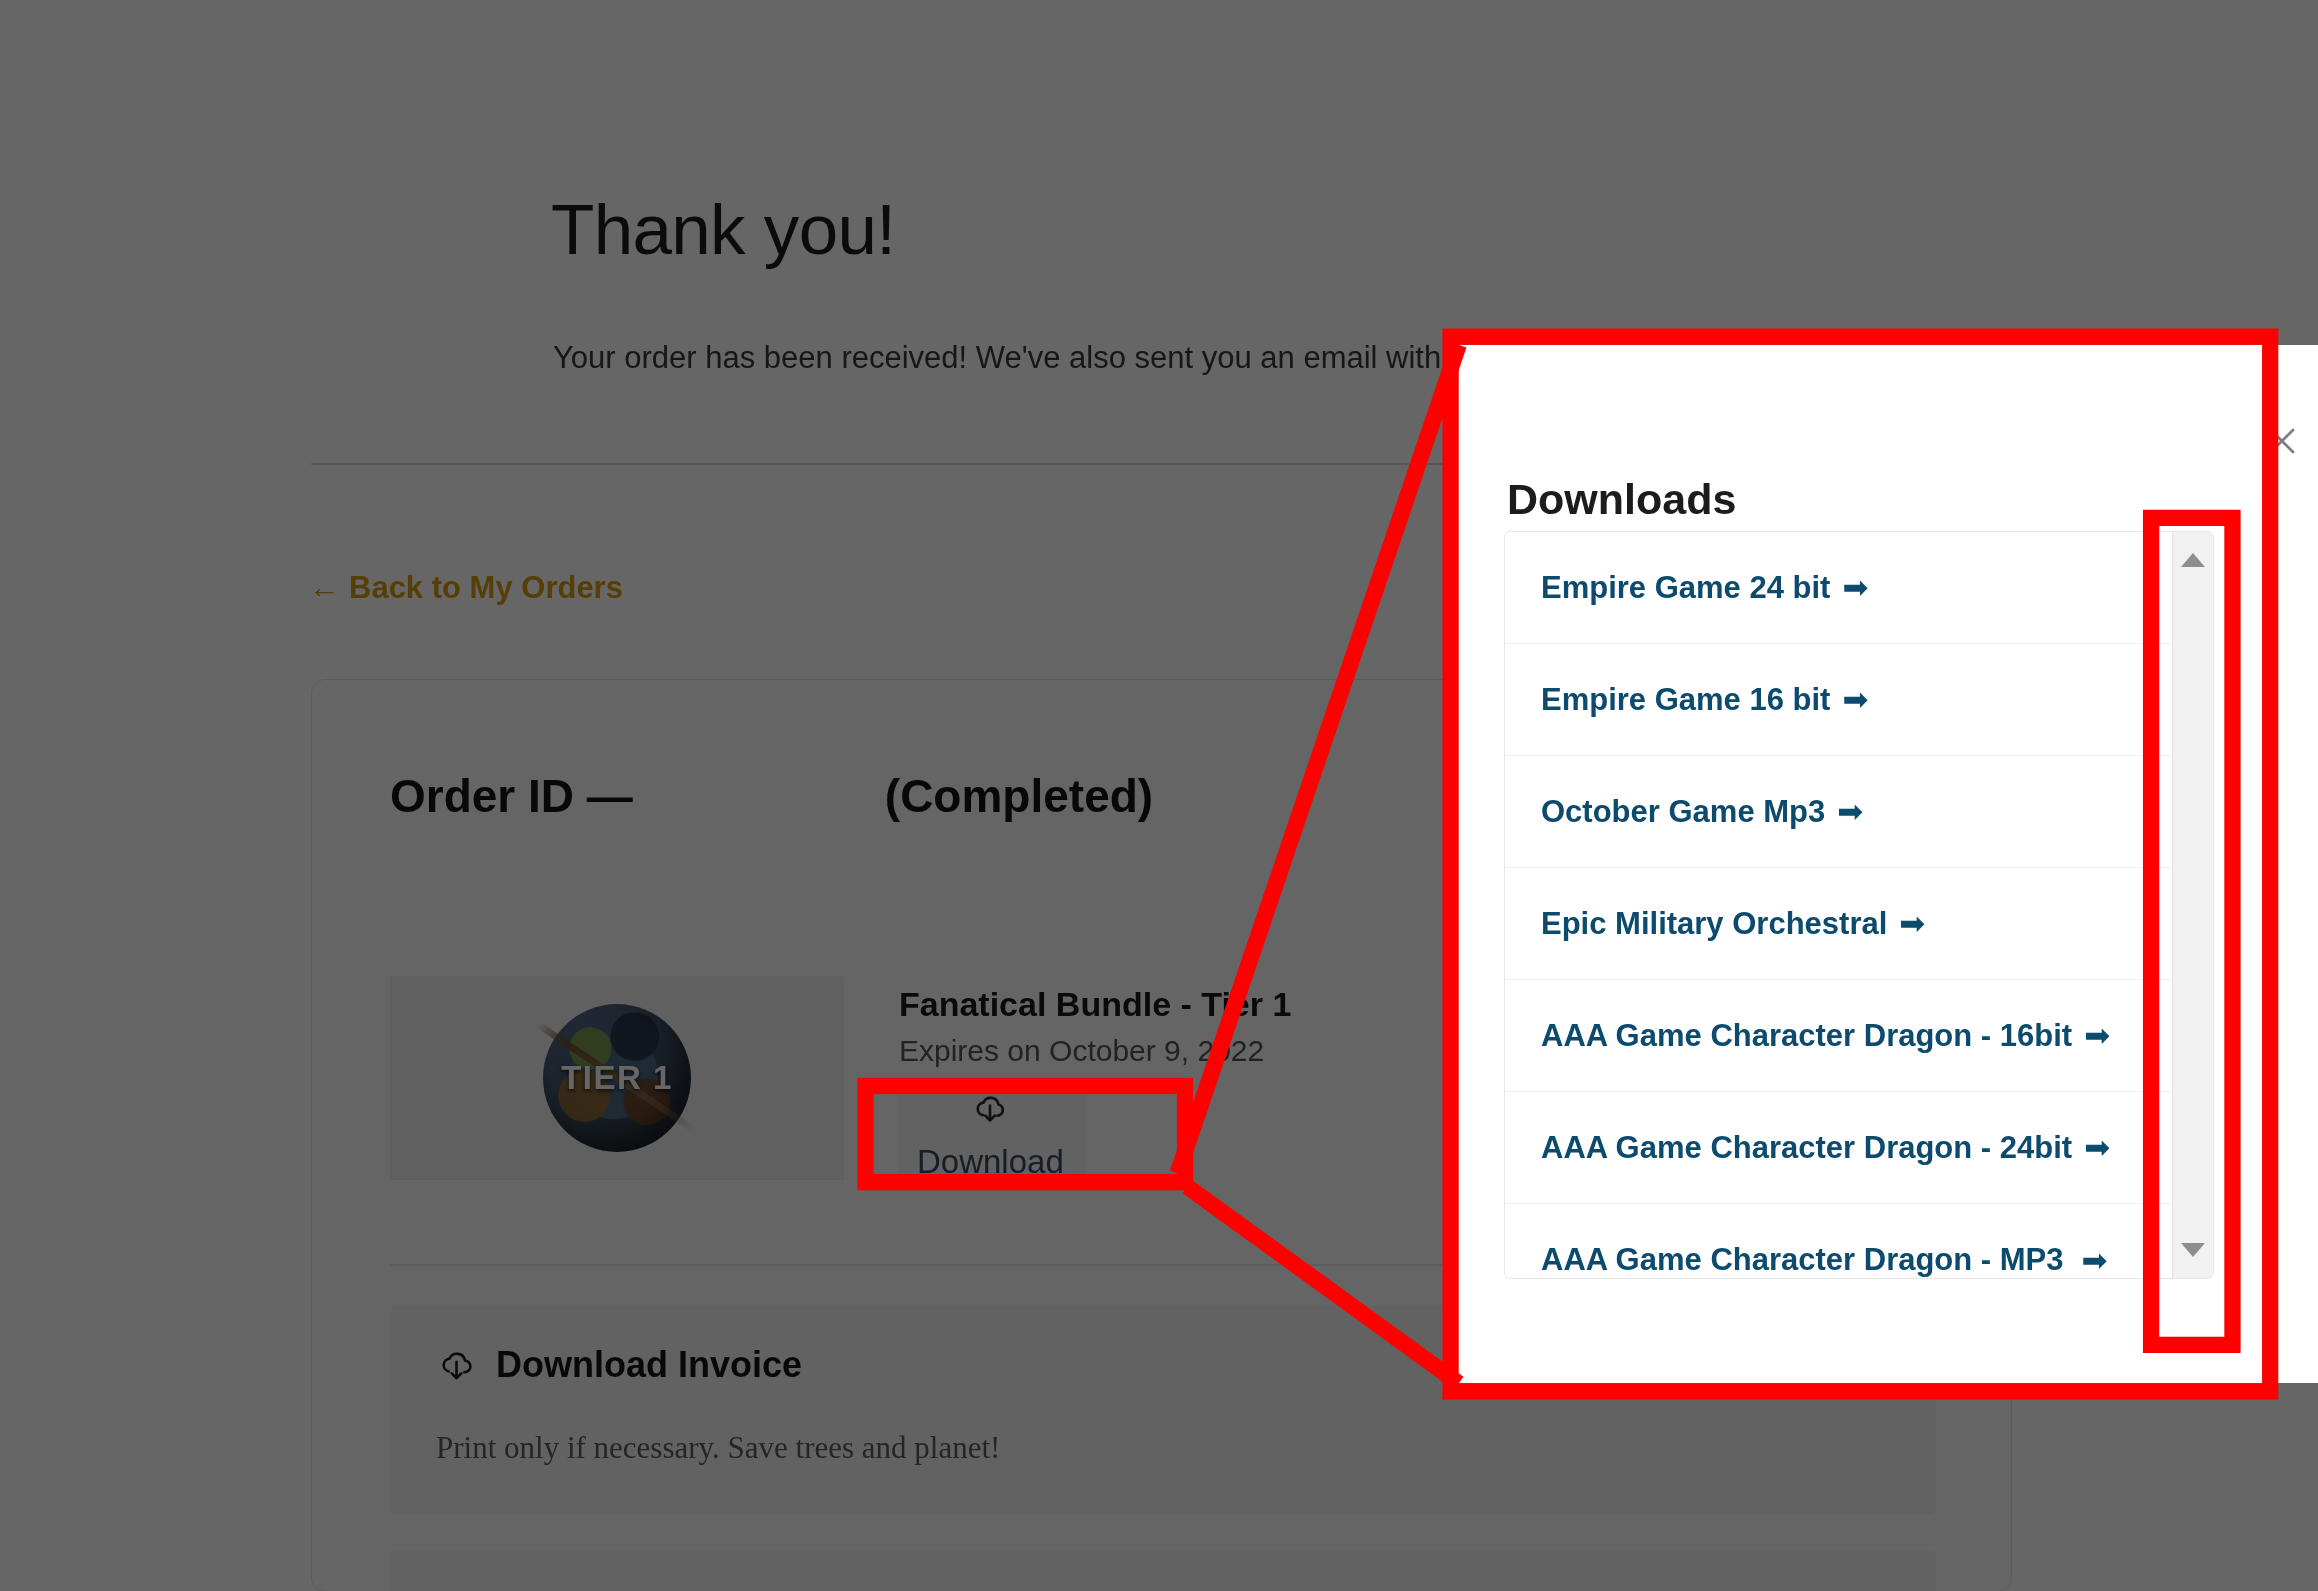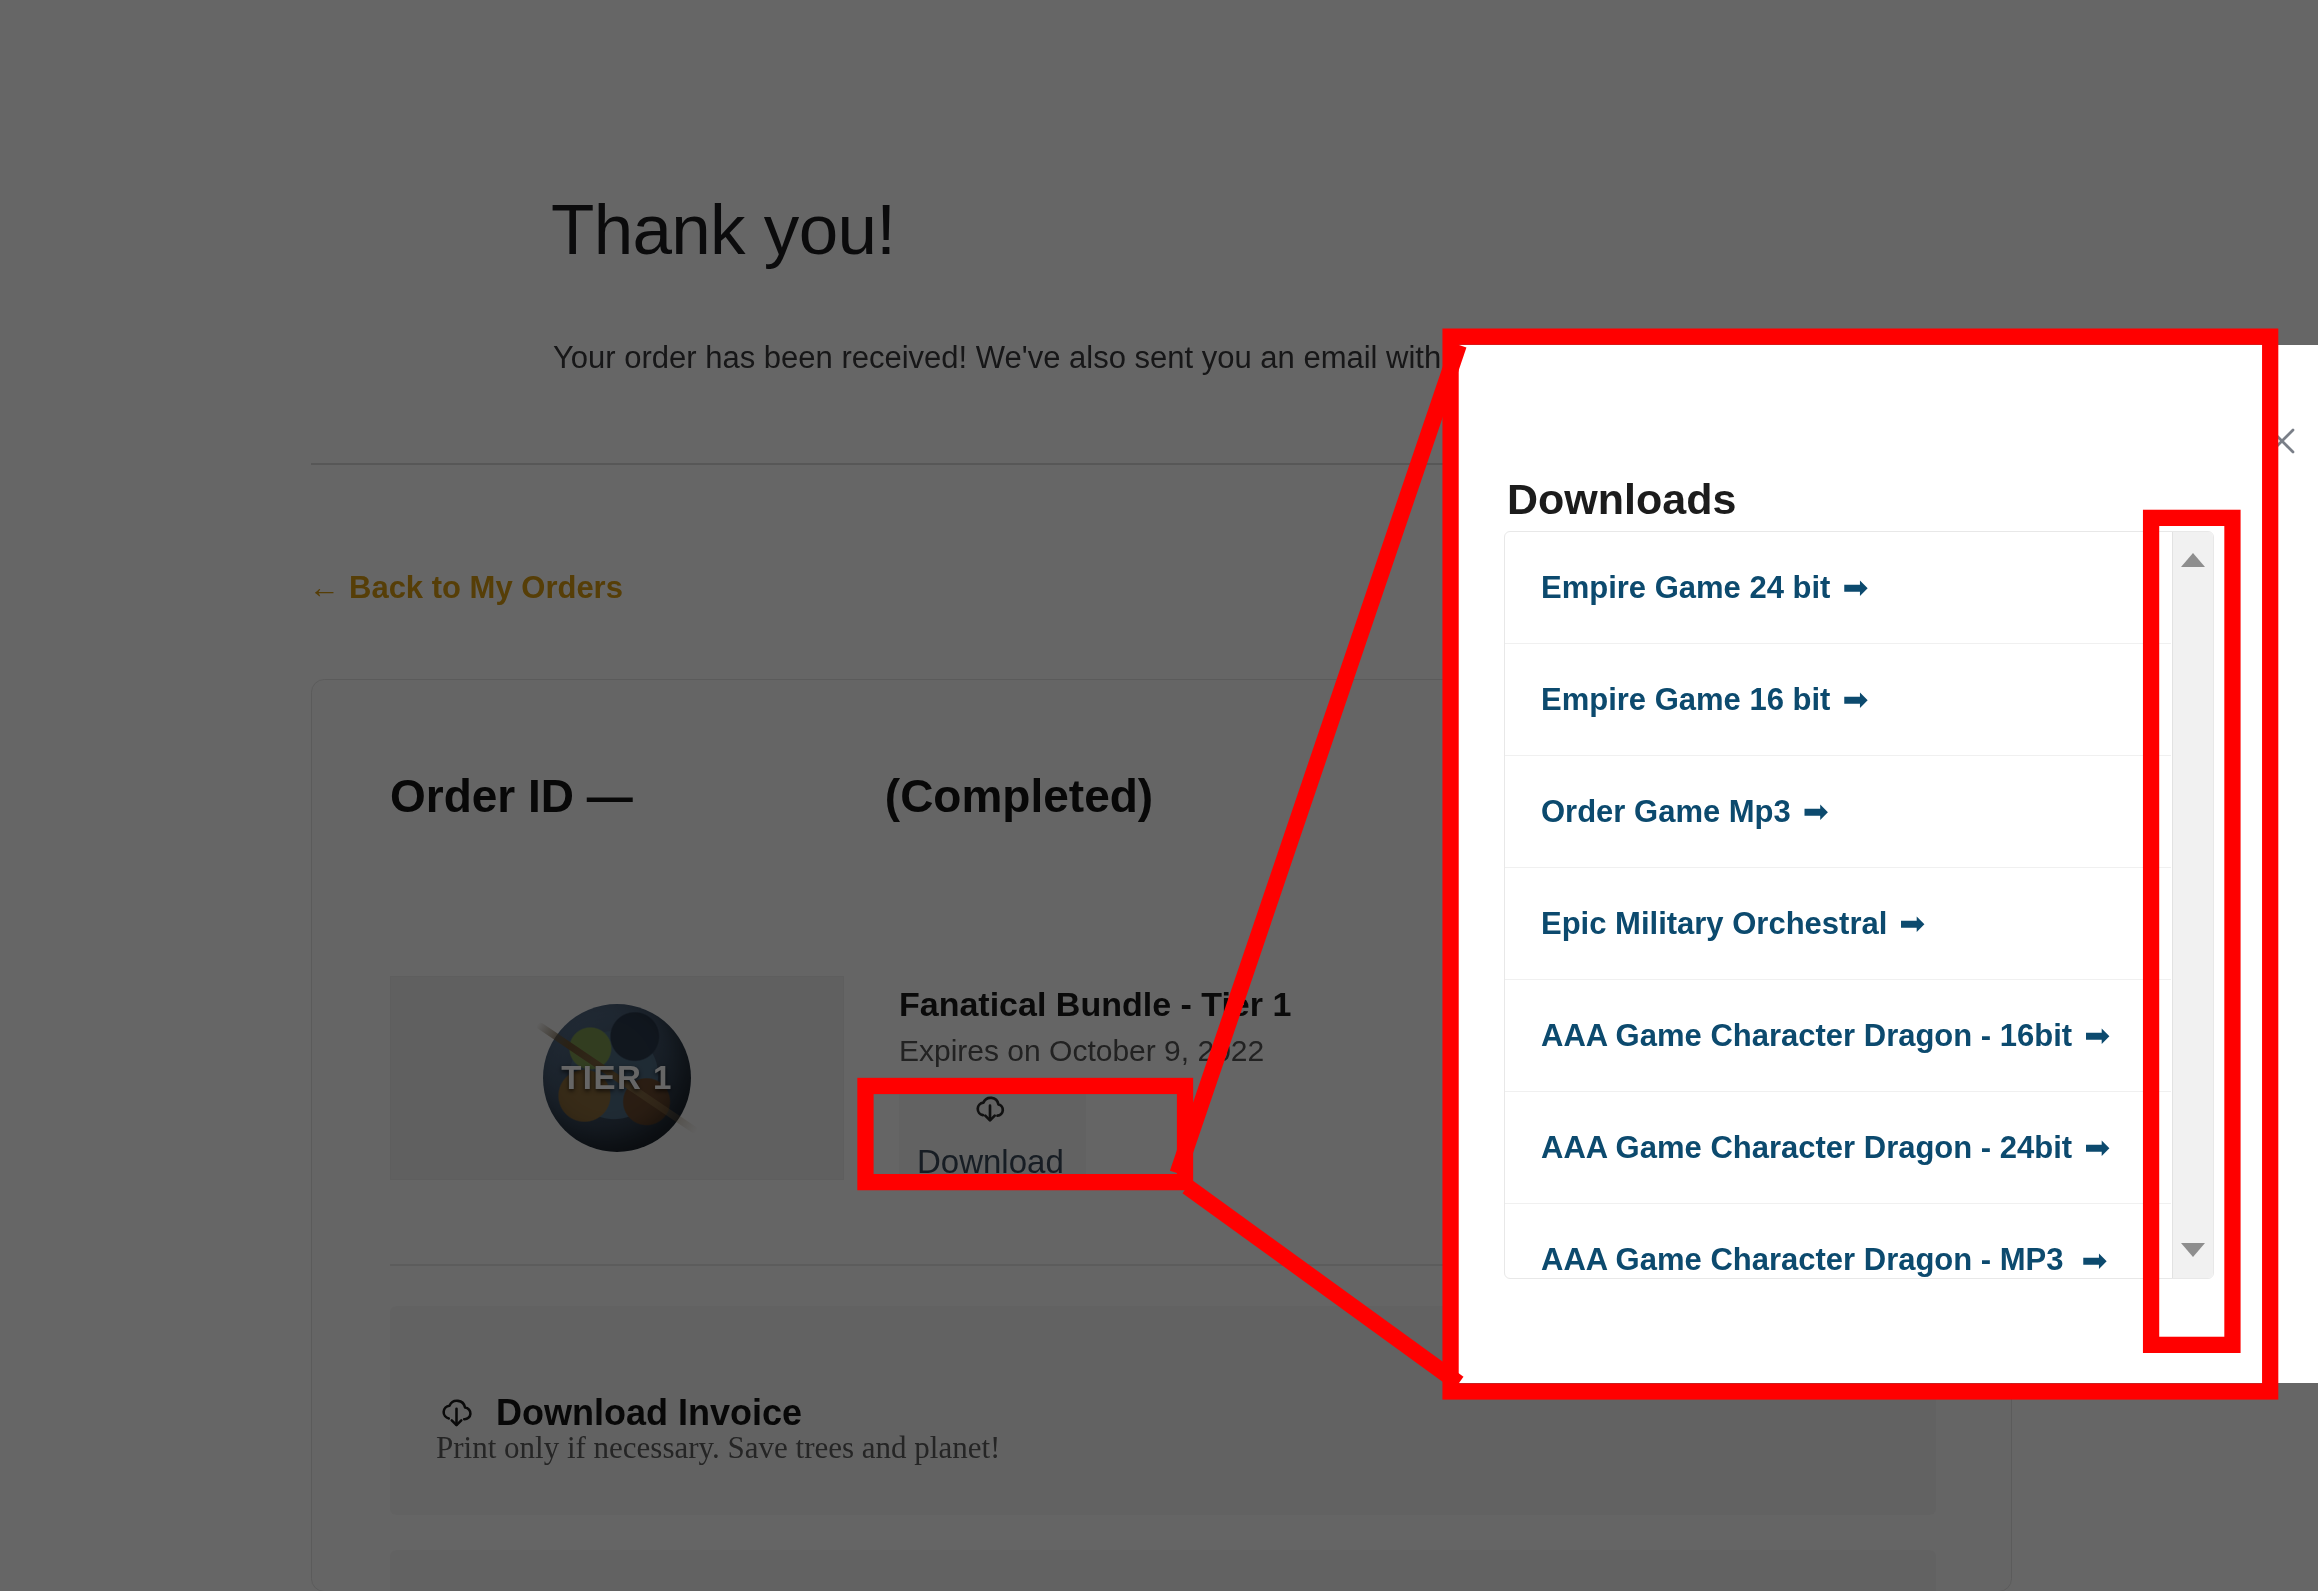--- a/index.html
+++ b/index.html
@@ -198,28 +198,27 @@
     width: 1546px;
     height: 209px;
     background: #f6f6f6;
     border-radius: 6px;
   }
   .invoice-title {
     position: absolute;
     left: 46px;
     top: 38px;
     display: flex;
-    align-items: flex-start;
+    align-items: flex-end;
     gap: 19px;
     font-size: 36px;
     font-weight: 700;
     color: #141414;
     white-space: nowrap;
     cursor: pointer;
-    margin-top: 48px;
   }
   .invoice-note {
     position: absolute;
     left: 46px;
     top: 124px;
     font-size: 31px;
     font-weight: 400;
     color: #5c5c5c;
     white-space: nowrap;
     font-family: Liberation Serif, serif;
@@ -419,21 +418,21 @@
     <div class="dl-items" id="dl-items">
         <div class="dl-item">
           <span>Empire Game 24 bit</span>
           <span class="arr">➡</span>
         </div>
         <div class="dl-item">
           <span>Empire Game 16 bit</span>
           <span class="arr">➡</span>
         </div>
         <div class="dl-item">
-          <span>Order Game Mp3</span>
+          <span>October Game Mp3</span>
           <span class="arr">➡</span>
         </div>
         <div class="dl-item">
           <span>Epic Military Orchestral</span>
           <span class="arr">➡</span>
         </div>
         <div class="dl-item">
           <span>AAA Game Character Dragon - 16bit</span>
           <span class="arr">➡</span>
         </div>

